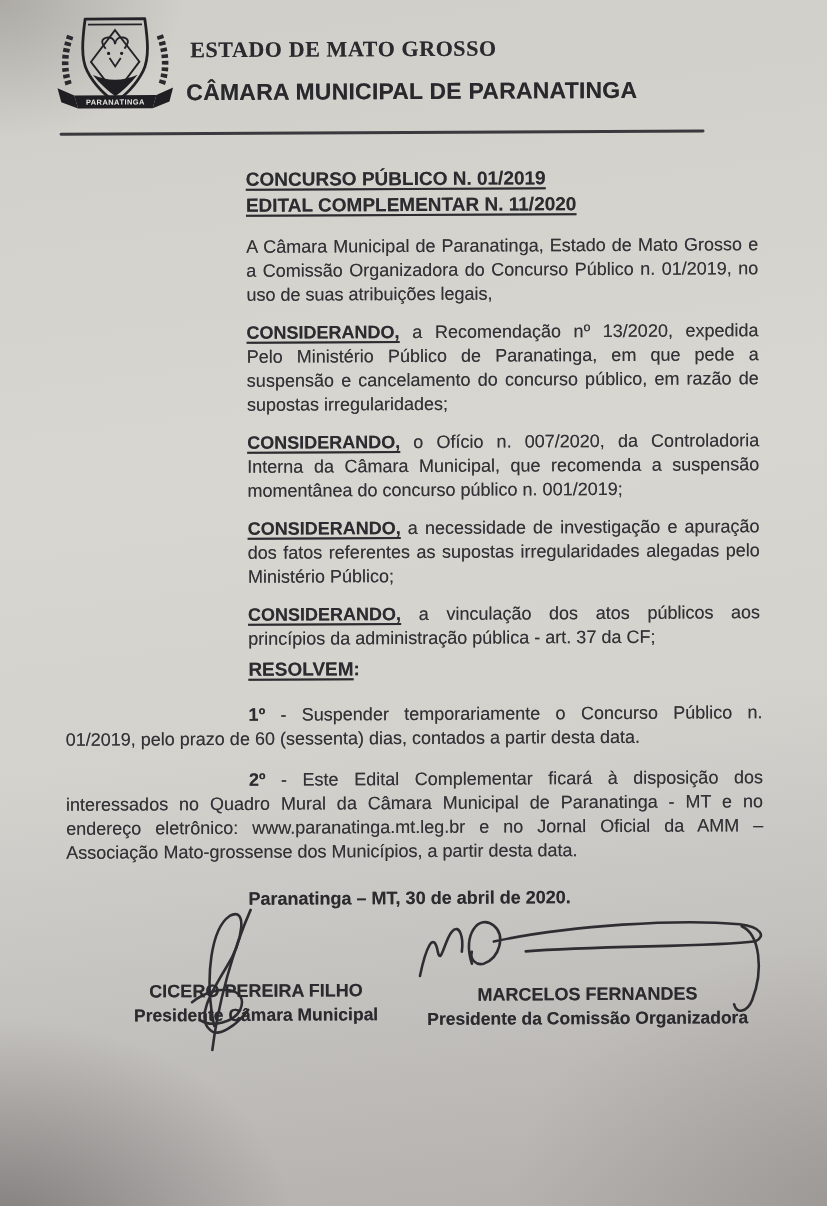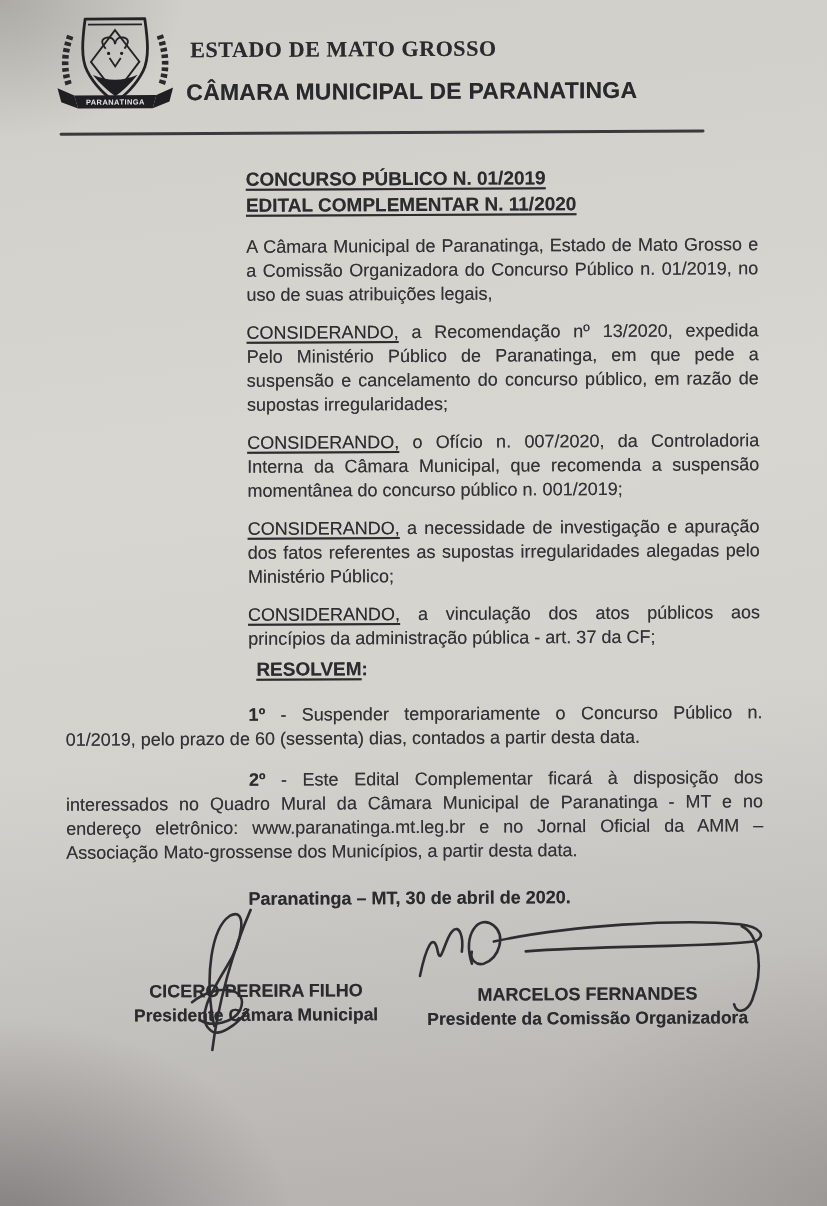--- a/index.html
+++ b/index.html
@@ -28,23 +28,23 @@
   .org{
     position:absolute;left:189px;top:78px;
     font-weight:bold;font-size:23px;letter-spacing:.2px;color:#29292d;
   }
   .rule{position:absolute;left:62px;top:131px;width:645px;height:3px;background:#3a3a3e;border-radius:2px;}
   
   .body-col{position:absolute;left:248px;top:166px;width:512px;font-size:18px;line-height:24px;text-align:justify;}
   .doc-title{font-weight:bold;font-size:19px;line-height:26px;margin:0 0 16px 0;text-align:left;color:#2c2c30;}
   .u{text-decoration:underline;text-underline-offset:3px;text-decoration-thickness:2px;}
   .body-col p{margin:0 0 14px 0;}
-  .clabel{font-weight:normal;color:#2c2c30;}
+  .clabel{font-weight:bold;color:#2c2c30;}
   
-  .resolvem{position:absolute;left:256px;top:658px;font-size:19px;font-weight:bold;color:#2c2c30;text-align:right;}
+  .resolvem{position:absolute;left:248px;top:658px;font-size:19px;font-weight:bold;color:#2c2c30;text-align:right;}
   .items{position:absolute;left:65px;top:702px;width:697px;font-size:18px;line-height:24px;text-align:justify;}
   .items p{margin:0 0 17px 0;text-indent:183px;}
   .items b{color:#2c2c30;}
   .dateline{position:absolute;left:247px;top:888px;font-weight:bold;font-size:18px;color:#2b2b2f;}
   
   .sigblock{position:absolute;text-align:center;font-weight:bold;color:#2b2b2f;}
   .sig-left{left:98px;top:978px;width:312px;}
   .sig-right{left:398px;top:983px;width:375px;}
   .sig-name{font-size:18px;line-height:24px;}
   .sig-role{font-size:17.5px;line-height:24px;}

